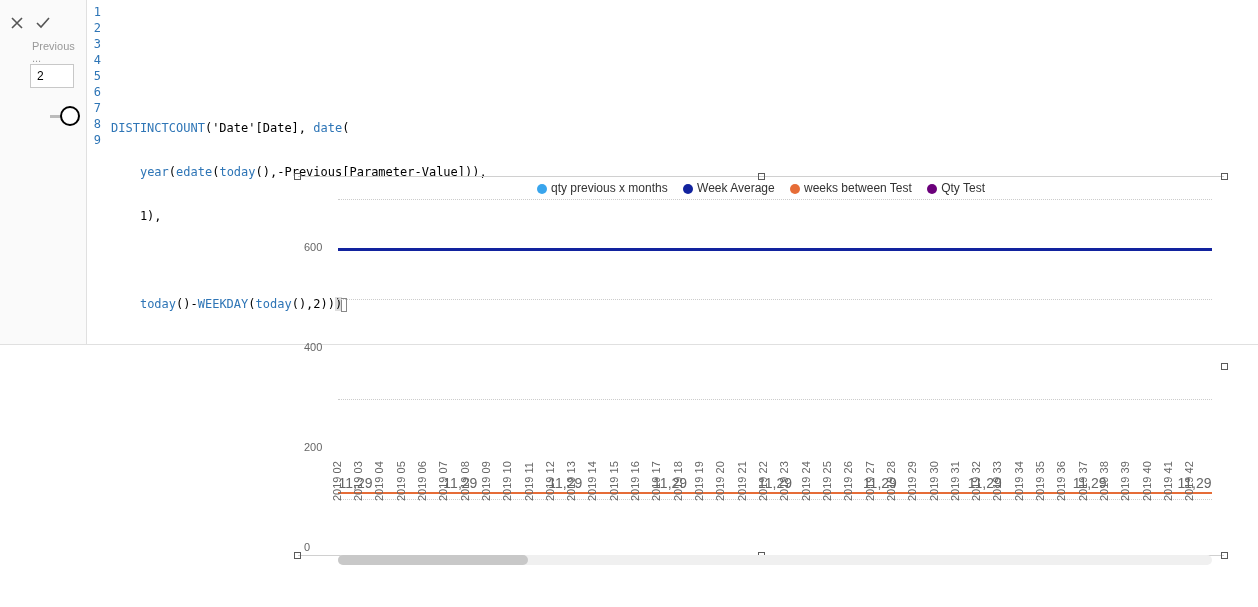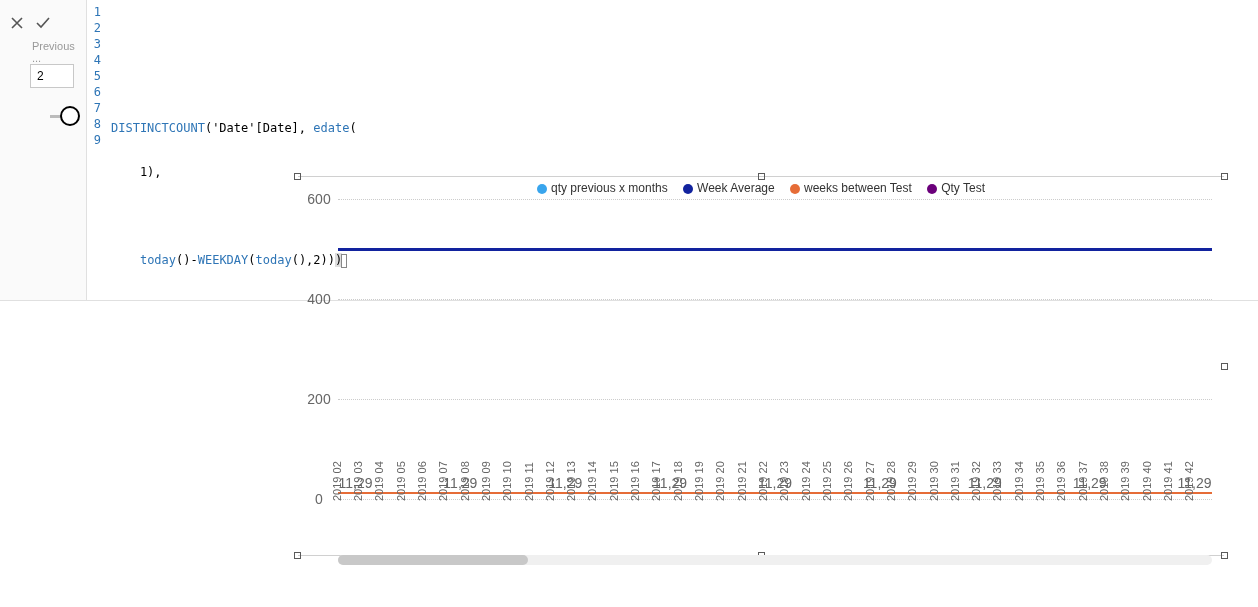--- a/index.html
+++ b/index.html
@@ -139,24 +139,25 @@
     position:relative;
     margin-left:40px;
     margin-right:12px;
     height:300px;
     border-left:0;
   }
   .ytick {
     position:absolute;
     left:-34px;
     width:30px;
-    text-align:center;
-    font-size:14px;
+    text-align:left;
+    font-size:11px;
     color:#666;
     transform:translateY(-50%);
+    margin-top:48px;
   }
   .gridline {
     position:absolute;
     left:0; right:0;
     border-top:1px dotted #ccc;
   }
   .series-line {
     position:absolute;
     left:0; right:0;
     height:2px;
@@ -238,21 +239,22 @@
       <div>4</div>
       <div>5</div>
       <div>6</div>
       <div>7</div>
       <div>8</div>
       <div>9</div>
     </div>
     <div class="code">
       <div>&nbsp;</div>
       <div>&nbsp;</div>
-      <div><span class="fn">DISTINCTCOUNT</span>('Date'[Date], <span class="fn">edate</span>(</div>
+      <div><span class="fn">DISTINCTCOUNT</span>('Date'[Date], <span class="fn">date</span>(</div>
+      <div>    <span class="fn">year</span>(<span class="fn">edate</span>(<span class="fn">today</span>(),-Previous[Parameter-Value])),</div>
       <div>    1),</div>
       <div>&nbsp;</div>
       <div>    <span class="fn">today</span>()-<span class="fn">WEEKDAY</span>(<span class="fn">today</span>(),2))<span style="background:#ddd;">)</span><span class="caret-box"></span></div>
     </div>
   </div>
 </div>
 
 <div class="chart-container">
   <div class="chart-corner cc-tl"></div>
   <div class="chart-corner cc-tr"></div>

